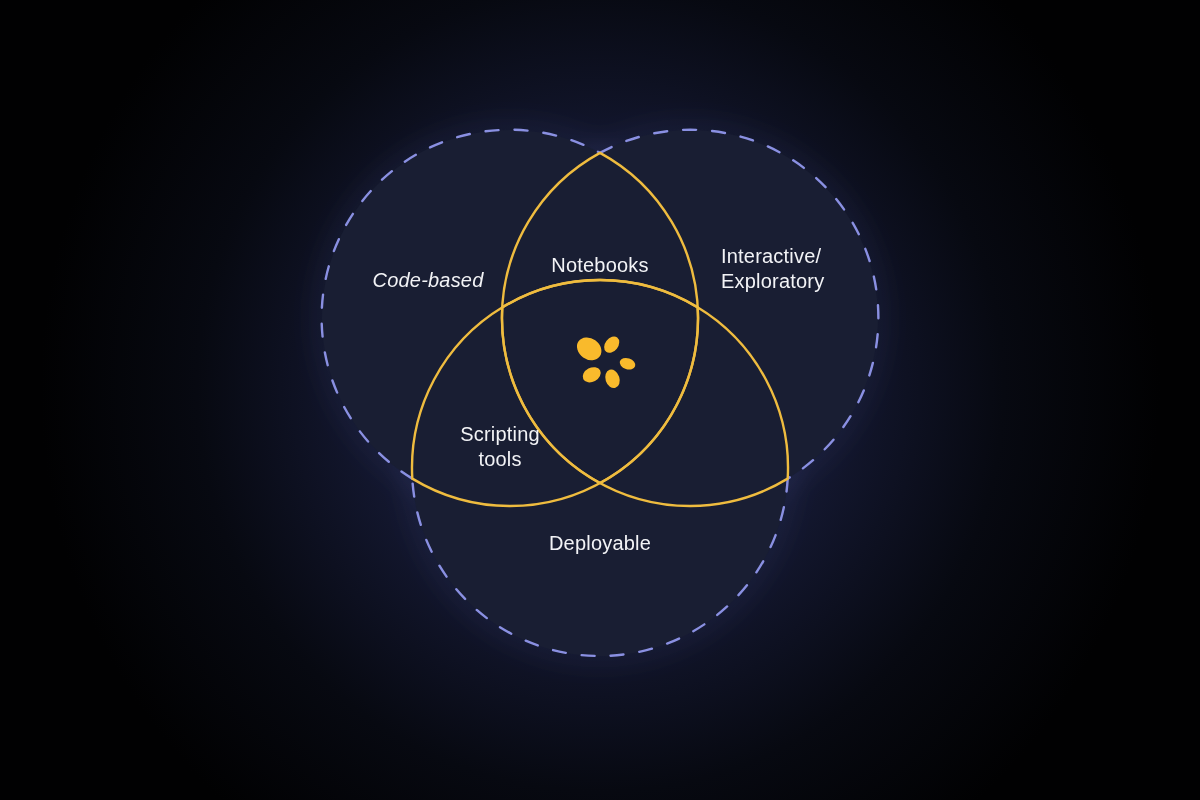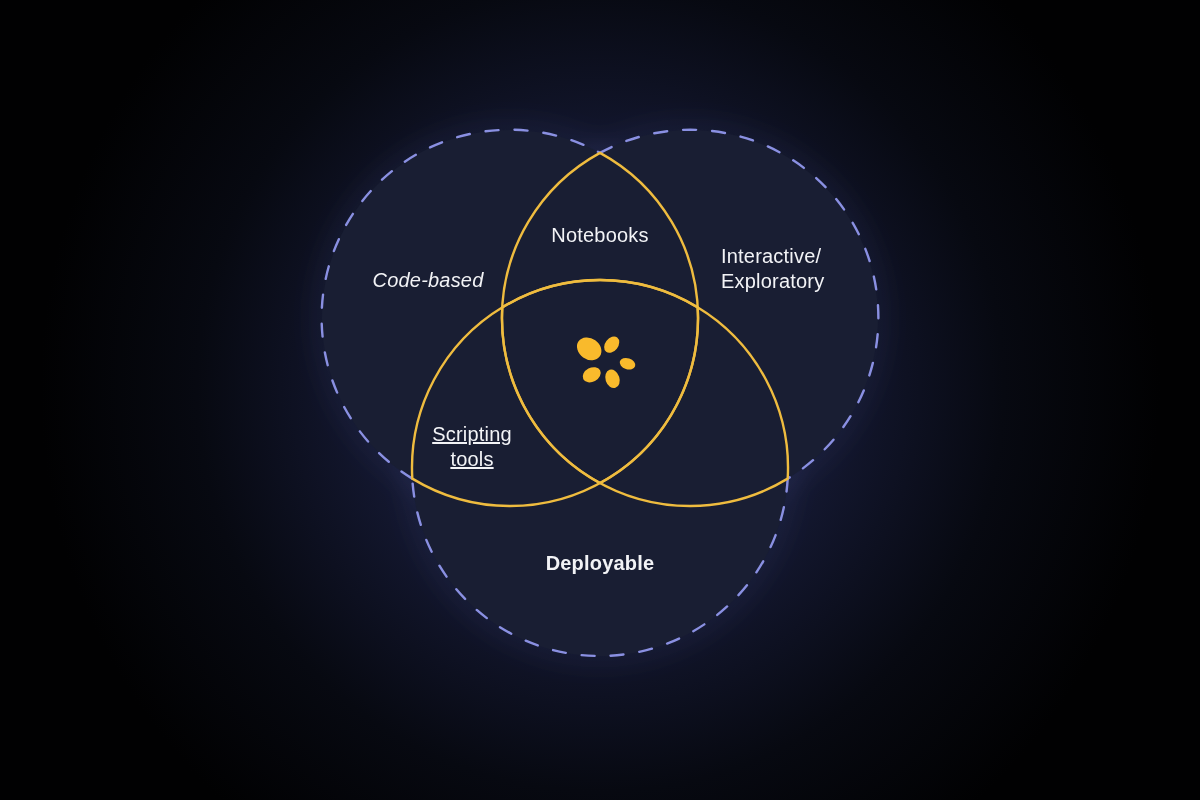--- a/index.html
+++ b/index.html
@@ -28,23 +28,23 @@
     font-size: 20px;
     font-weight: 500;
     letter-spacing: 0.2px;
     line-height: 25px;
     white-space: pre-line;
     pointer-events: none;
   }
   .label.center { text-align: center; }
   .label-code-based       { left: 328px; top: 268px; width: 200px; font-style: italic; }
   .label-interactive      { left: 721px; top: 244px; width: 230px; text-align: left; }
-  .label-deployable       { left: 500px; top: 551px; width: 200px; font-weight: bold; }
-  .label-notebooks        { left: 500px; top: 223px; width: 200px; }
-  .label-scripting        { left: 372px; top: 422px; width: 200px; text-decoration: underline; }
+  .label-deployable       { left: 500px; top: 531px; width: 200px; }
+  .label-notebooks        { left: 500px; top: 253px; width: 200px; }
+  .label-scripting        { left: 400px; top: 422px; width: 200px; }
 </style>
 </head>
 <body>
 
 <div class="stage">
 
   <svg viewBox="0 0 1200 800" width="1200" height="800">
     <defs>
       <radialGradient id="bgGlow" gradientUnits="userSpaceOnUse" cx="600" cy="388" r="560">
         <stop offset="0%" stop-color="#1F2546"></stop>

